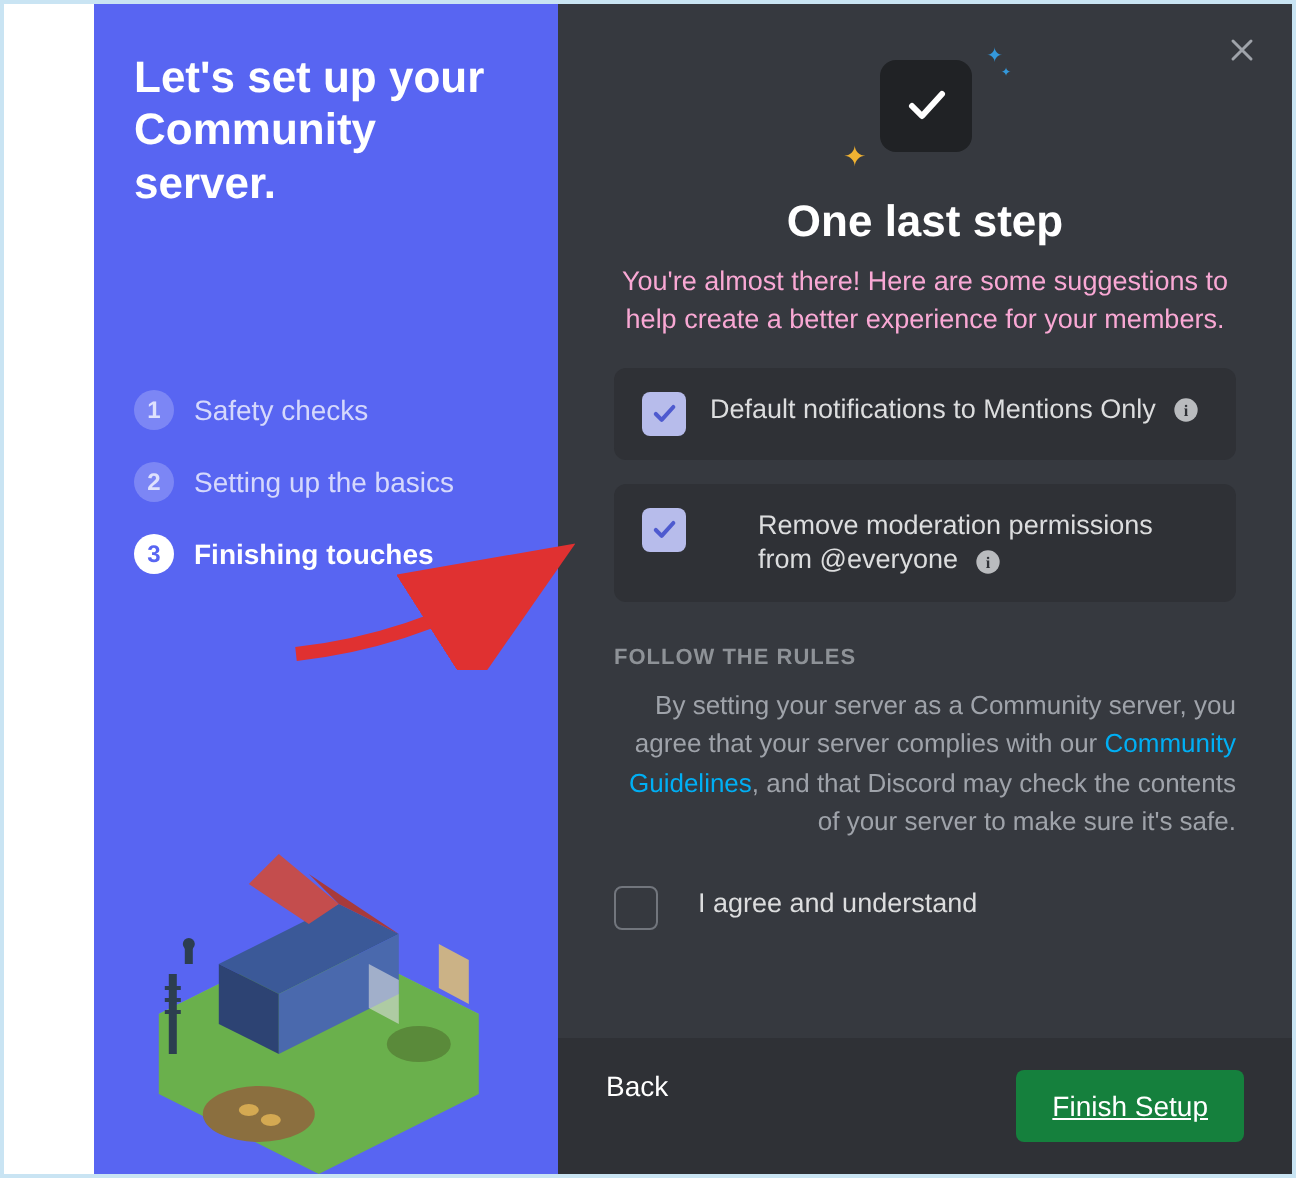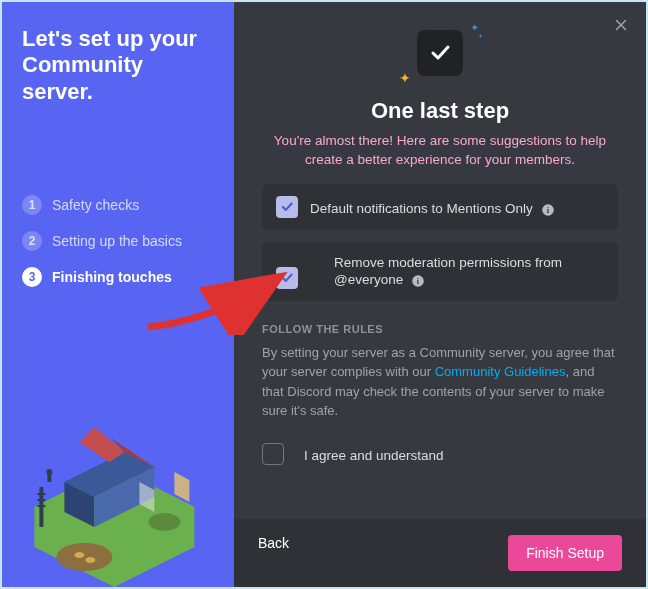--- a/index.html
+++ b/index.html
@@ -1,50 +1,50 @@
 <!DOCTYPE html>
 <html><head>
   <meta charset="utf-8">
   <style>
     * { box-sizing: border-box; margin: 0; padding: 0; }
     body { font-family: -apple-system, BlinkMacSystemFont, "Segoe UI", Helvetica, Arial, sans-serif; background: #fff; }
     .outer { width: 648px; height: 589px; border: 2px solid #c9e4f3; position: relative; display: flex; }
-    .sidebar { width: 232px; height: 100%; background: #5865f2; position: relative; overflow: hidden; color: #fff; }
+    .sidebar { width: 232px; height: 100%; background: #5865f2; position: relative; overflow: hidden; color: #fff; margin-left: 45px; }
     .side-title { font-size: 22px; font-weight: 700; line-height: 1.2; padding: 24px 20px 0 20px; }
     .steps { padding: 0 20px; margin-top: 90px; }
     .step { display: flex; align-items: center; gap: 10px; margin-bottom: 16px; font-size: 14px; color: rgba(255,255,255,0.75); }
     .step-num { width: 20px; height: 20px; border-radius: 50%; background: rgba(255,255,255,0.22); display:flex; align-items:center; justify-content:center; font-size:12px; font-weight: 600; }
     .step.active { color: #fff; font-weight: 600; }
     .step.active .step-num { background: #fff; color: #5865f2; }
     .illus { position:absolute; bottom:0; left:0; width:140%; height:200px; }
     .main { flex: 1; background: #36393f; color: #dcddde; position:relative; display:flex; flex-direction:column; }
     .close { position:absolute; top: 14px; right: 16px; cursor:pointer; }
     .content { padding: 28px 28px 0 28px; flex:1; overflow:auto; }
     .hd { display:flex; flex-direction:column; align-items:center; position:relative; }
     .hd-icon-wrap { position:relative; }
     .hd-icon { width: 46px; height:46px; background:#202225; border-radius:8px; display:flex; align-items:center; justify-content:center; }
     .sparkle { position:absolute; color:#3498db; font-size:10px; }
     .sparkle.s1 { top:-8px; right:-16px; }
     .sparkle.s2 { top: 2px; right:-20px; font-size:6px; }
     .sparkle.s3 { bottom:-10px; left:-18px; color:#f0b232; font-size:14px; }
     .hd-title { font-size: 22px; font-weight:700; color:#fff; margin-top: 22px; }
     .hd-sub { font-size: 13.5px; color:#f9a8d4; text-align:center; margin-top:8px; line-height:1.4; max-width: 380px;}
-    .card { background:#2f3136; border-radius:6px; padding: 12px 14px; display:flex; align-items:flex-end; gap:12px; margin-top:14px; }
+    .card { background:#2f3136; border-radius:6px; padding: 12px 14px; display:flex; align-items:flex-start; gap:12px; margin-top:14px; }
     .card + .card { margin-top: 12px; gap: 36px; }
     .chk { width:22px; height:22px; border-radius:4px; display:flex; align-items:center; justify-content:center; flex-shrink:0;}
     .chk.checked { background:#b7bceb; }
     .chk.unchecked { border:1.5px solid #72767d; }
     .card-text { font-size: 13.5px; color:#dcddde; line-height:1.3; }
     .info-icon { display:inline-flex; vertical-align:middle; margin-left:4px; }
     .section-label { font-size:11px; font-weight:700; letter-spacing:0.5px; color:#8e9297; margin-top:22px; }
-    .rules-text { font-size: 13px; color:#9fa3aa; line-height:1.5; margin-top:8px; }
+    .rules-text { font-size: 13px; color:#9fa3aa; line-height:1.5; margin-top:8px;text-align:right; }
     .rules-link { color:#00aff4; }
     .footer { background:#2f3136; padding: 16px 24px; display:flex; justify-content:space-between; }
     .btn-back { font-size:14px; color:#fff; cursor:pointer; }
-    .btn-primary { background:#ec4899; color:#fff; font-size:14px; padding:10px 18px; border-radius:4px; cursor:pointer; border:none;}
+    .btn-primary { background:#15803d; color:#fff; font-size:14px; padding:10px 18px; border-radius:4px; cursor:pointer; border:none;text-decoration:underline;}
     .arrow { position:absolute; top: 263px; left: 140px; z-index: 200; pointer-events:none;}
   </style>
 </head>
 <body>
 
 <div class="outer">
 
   <div class="sidebar">
     <div class="side-title">Let's set up your Community server.</div>
     <div class="steps">

